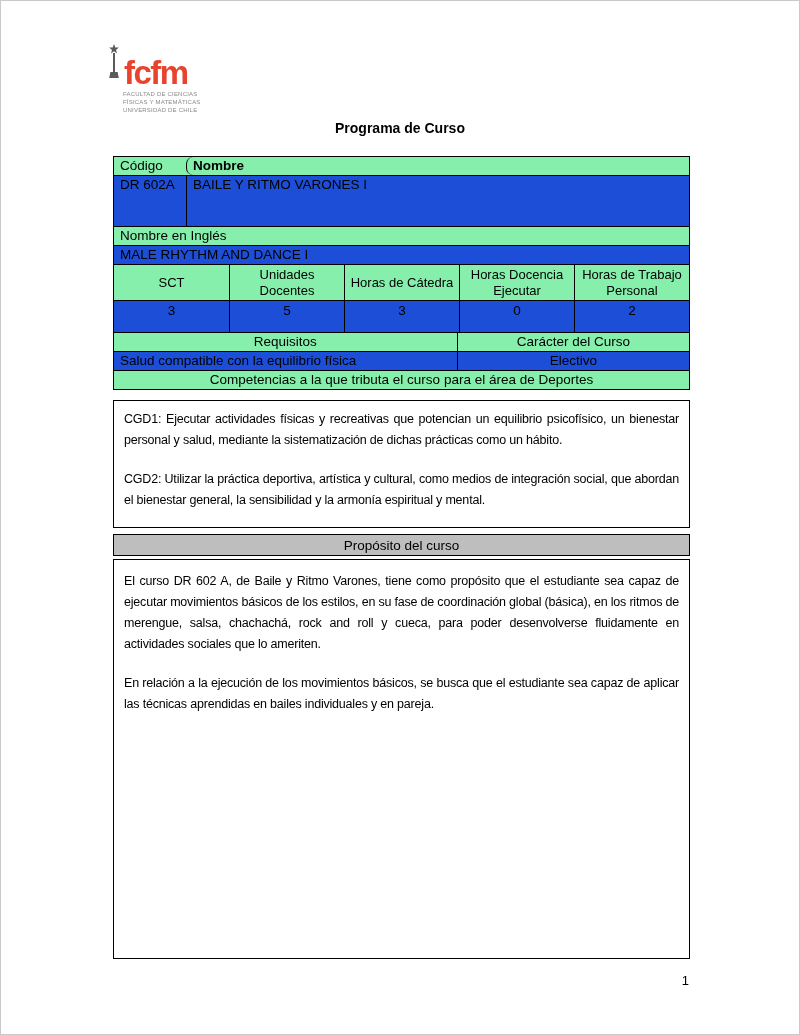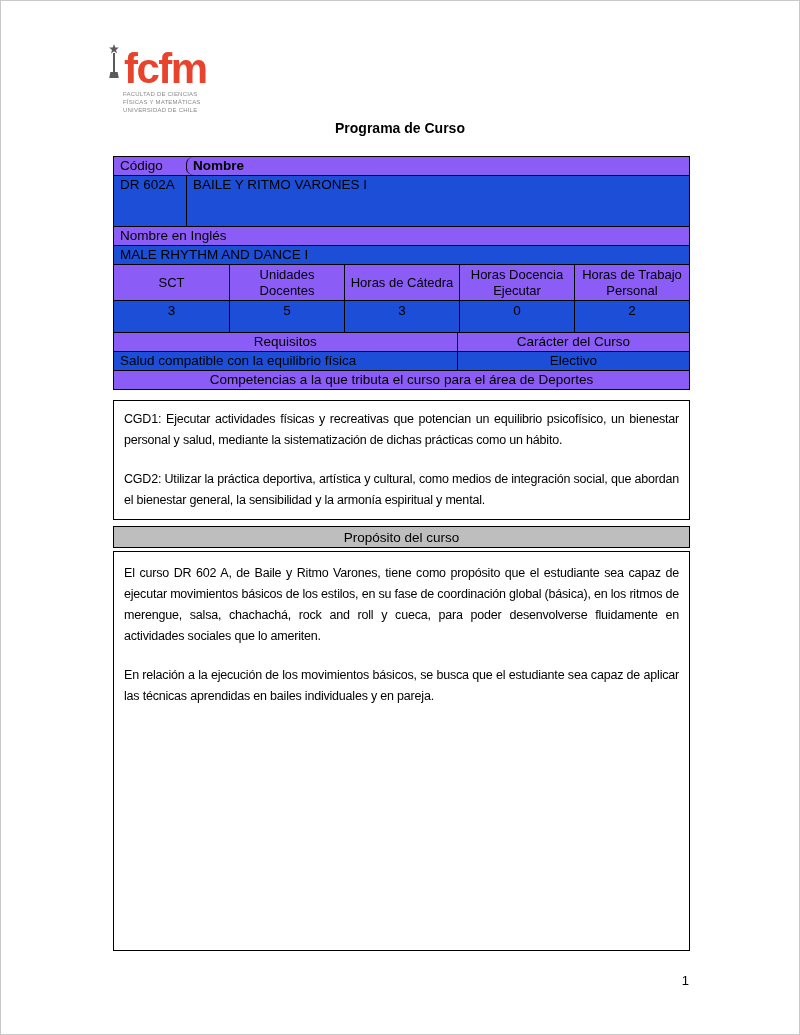--- a/index.html
+++ b/index.html
@@ -16,21 +16,21 @@
     border: 1px solid #c9c9c9;
     box-sizing: border-box;
     background: #fff;
   }
 
   
   .logo { position: absolute; left: 106px; top: 42px; }
   .logo-row { display: flex; align-items: flex-end; gap: 3px; }
   .logo-word {
     font-weight: bold;
-    font-size: 42px;
+    font-size: 33px;
     line-height: 0.85;
     letter-spacing: -1.5px;
   }
   .logo-sub {
     margin-top: 4px;
     padding-left: 16px;
     font-size: 6px;
     line-height: 1.3;
     color: #8a8a8a;
     letter-spacing: 0.2px;
@@ -48,21 +48,21 @@
   .sheet { position: absolute; left: 112px; top: 155px; width: 577px; }
 
   .trow {
     display: flex;
     border: 1px solid #000;
     margin-top: -1px;
     background: #1d4ed8;
     box-sizing: border-box;
   }
   .trow:first-child { margin-top: 0; }
-  .gray { background: #8b5cf6; }
+  .gray { background: #86efac; }
 
   .tcell {
     box-sizing: border-box;
     padding: 1px 6px;
     font-size: 13.5px;
     line-height: 16px;
   }
   .tcell + .tcell { border-left: 1px solid #000; }
 
   .r-head   { min-height: 18px; }
@@ -98,21 +98,21 @@
 
   
   .box {
     border: 1px solid #000;
     box-sizing: border-box;
     background: #fff;
   }
   .competencias-box {
     margin-top: 10px;
     min-height: 112px;
-    padding: 8px 10px 8px;
+    padding: 8px 10px 16px;
   }
   .para {
     font-size: 12.5px;
     letter-spacing: -0.2px;
     line-height: 21px;
     text-align: justify;
     margin: 0 0 18px;
   }
   .para:last-child { margin-bottom: 0; }
   .proposito-header {

